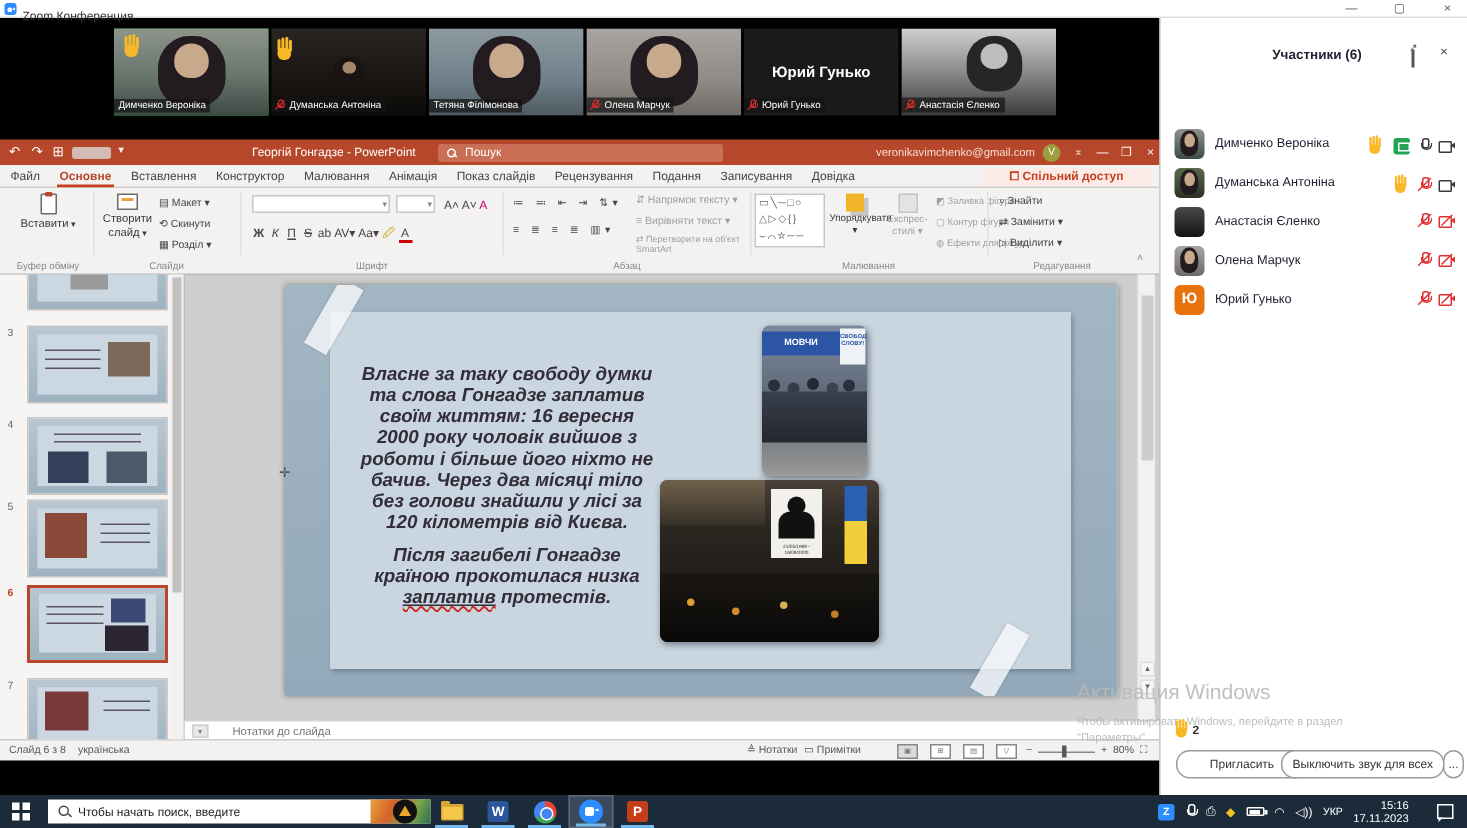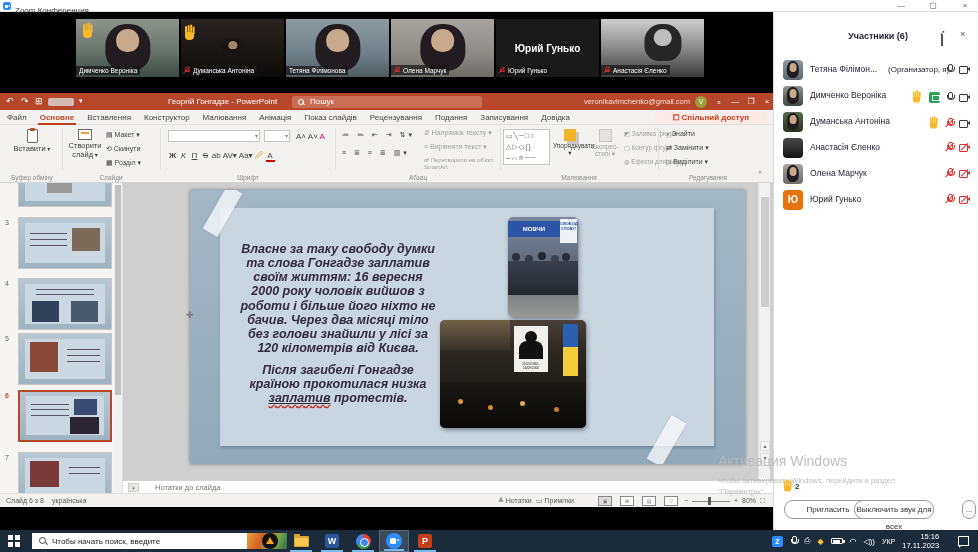--- a/index.html
+++ b/index.html
@@ -470,32 +470,20 @@
     <span class="abs" style="left:742px">80%</span>
     <span class="abs" style="left:760px">⛶</span>
   </div>
 
   
   <div class="abs panel"></div>
   <span class="abs ptitle">Участники (6)</span>
   <span class="abs phico popout" style="left:941px"></span>
   <span class="abs phico" style="left:960px">×</span>
 
-  <div class="abs prow" style="top:57px">
-    <div class="pav" style="background:linear-gradient(180deg,#8d9aa0,#5a666d)">
-        <div class="hair"></div>
-        <div class="face"></div>
-      </div>
-    <span class="pname">Тетяна Філімон...</span>
-    <span class="prole">(Организатор, я)</span>
-    <span class="picons">
-        <span class="ic-mic"></span>
-        <span class="ic-cam"></span>
-      </span>
-  </div>
   <div class="abs prow" style="top:83px">
     <div class="pav" style="background:linear-gradient(180deg,#8d948b,#3c4a44)">
         <div class="hair"></div>
         <div class="face"></div>
       </div>
     <span class="pname">Димченко Вероніка</span>
     <span class="picons">
         <span class="hand sm"></span>
         <span class="sharebadge"></span>
         <span class="ic-mic"></span>
@@ -561,21 +549,21 @@
     <div class="l1">Активация Windows</div>
     <div class="l23"><span>Чтобы активировать Windows, перейдите в раздел</span><br><span>"Параметры".</span></div>
   </div>
 
   
   <div class="abs handcount zfoot">
       <span class="hand sm"></span>
       <b>2</b>
     </div>
   <div class="abs pfoot-btn zfoot" style="left:784px;width:88px">Пригласить</div>
-  <div class="abs pfoot-btn zfoot" style="left:854px;width:80px">Выключить звук для всех</div>
+  <div class="abs pfoot-btn zfoot" style="left:854px;width:109px">Выключить звук для всех</div>
   <div class="abs pfoot-btn zfoot" style="left:962px;width:14px">...</div>
 
   
   <div class="abs taskbar"></div>
   <div class="abs startbtn" style="z-index:61"></div>
   <div class="abs tsearch" style="z-index:61">
     <span class="tsico"></span>
     <span>Чтобы начать поиск, введите</span>
     <span class="tsimg"></span>
   </div>

